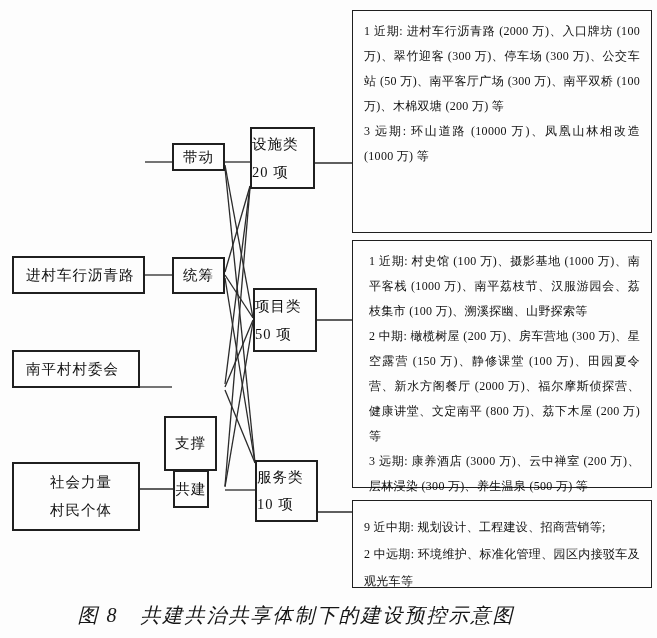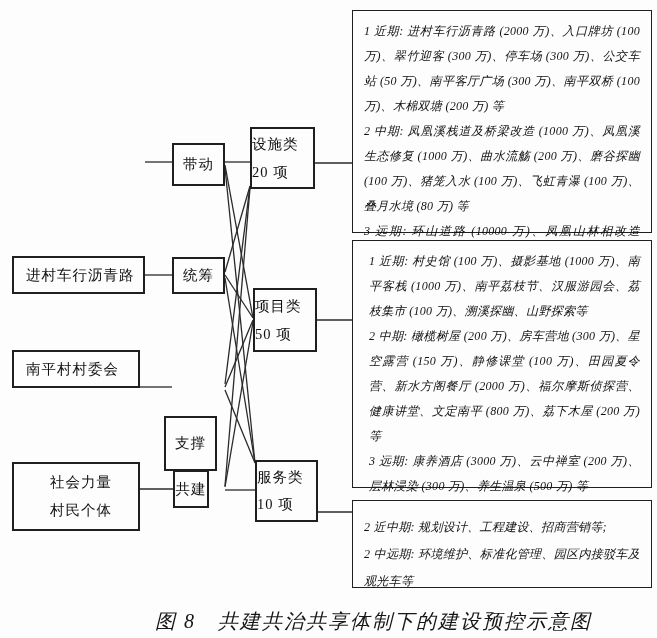--- a/index.html
+++ b/index.html
@@ -9,31 +9,31 @@
   }
   .wires{position:absolute;left:0;top:0;width:657px;height:638px;}
   .box{position:absolute;background:#fdfdfd;border:2px solid #1f1f1f;box-sizing:border-box;}
   .actor{display:flex;align-items:center;padding-left:12px;font-size:14.5px;letter-spacing:1px;}
   .actor.multi{line-height:1.9;}
   .multiline{white-space:pre-line;margin-left:24px;}
   .role{display:flex;align-items:center;justify-content:center;font-size:14.5px;letter-spacing:1px;}
   .cat{display:flex;flex-direction:column;justify-content:center;gap:9px;font-size:14.5px;letter-spacing:1px;}
   .detail{border-width:1.5px;padding:8px 11px;font-size:12px;line-height:25px;text-align:justify;letter-spacing:0.3px;}
   .detail.short{padding-top:13px;line-height:27px;}
-  .para{margin:0;font-style:italic;}
+  .para{margin:0;}
   .caption{
-    position:absolute;left:0;top:602px;width:592px;text-align:right;
-    font-size:20px;letter-spacing:2px;font-style:italic;color:#161616;margin-top:6px;
+    position:absolute;left:0;top:602px;width:592px;text-align:center;
+    font-size:20px;letter-spacing:2px;font-style:italic;color:#161616;
   }
   
   .l1{left:12px;top:143px;width:133px;height:39px;}
   .l2{left:12px;top:256px;width:133px;height:38px;}
   .l3{left:12px;top:350px;width:128px;height:38px;}
   .l4{left:12px;top:462px;width:128px;height:69px;}
-  .a1{left:172px;top:143px;width:53px;height:43px;justify-content:center;}
+  .a1{left:172px;top:143px;width:53px;height:28px;justify-content:center;}
   .a2{left:172px;top:257px;width:53px;height:37px;}
   .a3{left:164px;top:368px;width:53px;height:55px;margin-top:48px;}
   .a4{left:173px;top:470px;width:36px;height:38px;}
   .c1{left:250px;top:127px;width:65px;height:62px;}
   .c2{left:253px;top:288px;width:64px;height:64px;}
   .c3{left:255px;top:460px;width:63px;height:62px;gap:8px;}
   .r1{left:352px;top:10px;width:300px;height:223px;}
   .r2{left:352px;top:240px;width:300px;height:248px;padding-left:16px;}
   .r3{left:352px;top:500px;width:300px;height:88px;}
 </style>
@@ -101,28 +101,27 @@
     <span>项目类</span>
     <span>50 项</span>
   </div>
   <div class="box cat c3">
     <span>服务类</span>
     <span>10 项</span>
   </div>
 
   <div class="box detail r1">
     <div class="para">1 近期: 进村车行沥青路 (2000 万)、入口牌坊 (100 万)、翠竹迎客 (300 万)、停车场 (300 万)、公交车站 (50 万)、南平客厅广场 (300 万)、南平双桥 (100 万)、木棉双塘 (200 万) 等</div>
-    <div class="para">2 中期: 凤凰溪栈道及桥梁改造 (1000 万)、凤凰溪生态修复 (1000 万)、曲水流觞 (200 万)、磨谷探幽 (100 万)、猪笼入水 (100 万)、飞虹青瀑 (100 万)、叠月水境 (80 万) 等</div>
     <div class="para">3 远期: 环山道路 (10000 万)、凤凰山林相改造 (1000 万) 等</div>
   </div>
   <div class="box detail r2">
     <div class="para">1 近期: 村史馆 (100 万)、摄影基地 (1000 万)、南平客栈 (1000 万)、南平荔枝节、汉服游园会、荔枝集市 (100 万)、溯溪探幽、山野探索等</div>
     <div class="para">2 中期: 橄榄树屋 (200 万)、房车营地 (300 万)、星空露营 (150 万)、静修课堂 (100 万)、田园夏令营、新水方阁餐厅 (2000 万)、福尔摩斯侦探营、健康讲堂、文定南平 (800 万)、荔下木屋 (200 万) 等</div>
     <div class="para">3 远期: 康养酒店 (3000 万)、云中禅室 (200 万)、层林浸染 (300 万)、养生温泉 (500 万) 等</div>
   </div>
   <div class="box detail short r3">
-    <div class="para">2 近中期: 规划设计、工程建设、招商营销等;</div>
+    <div class="para">9 近中期: 规划设计、工程建设、招商营销等;</div>
     <div class="para">2 中远期: 环境维护、标准化管理、园区内接驳车及观光车等</div>
   </div>
 
   <div class="caption">图 8　共建共治共享体制下的建设预控示意图</div>
 
 </div>
 
 </body></html>

